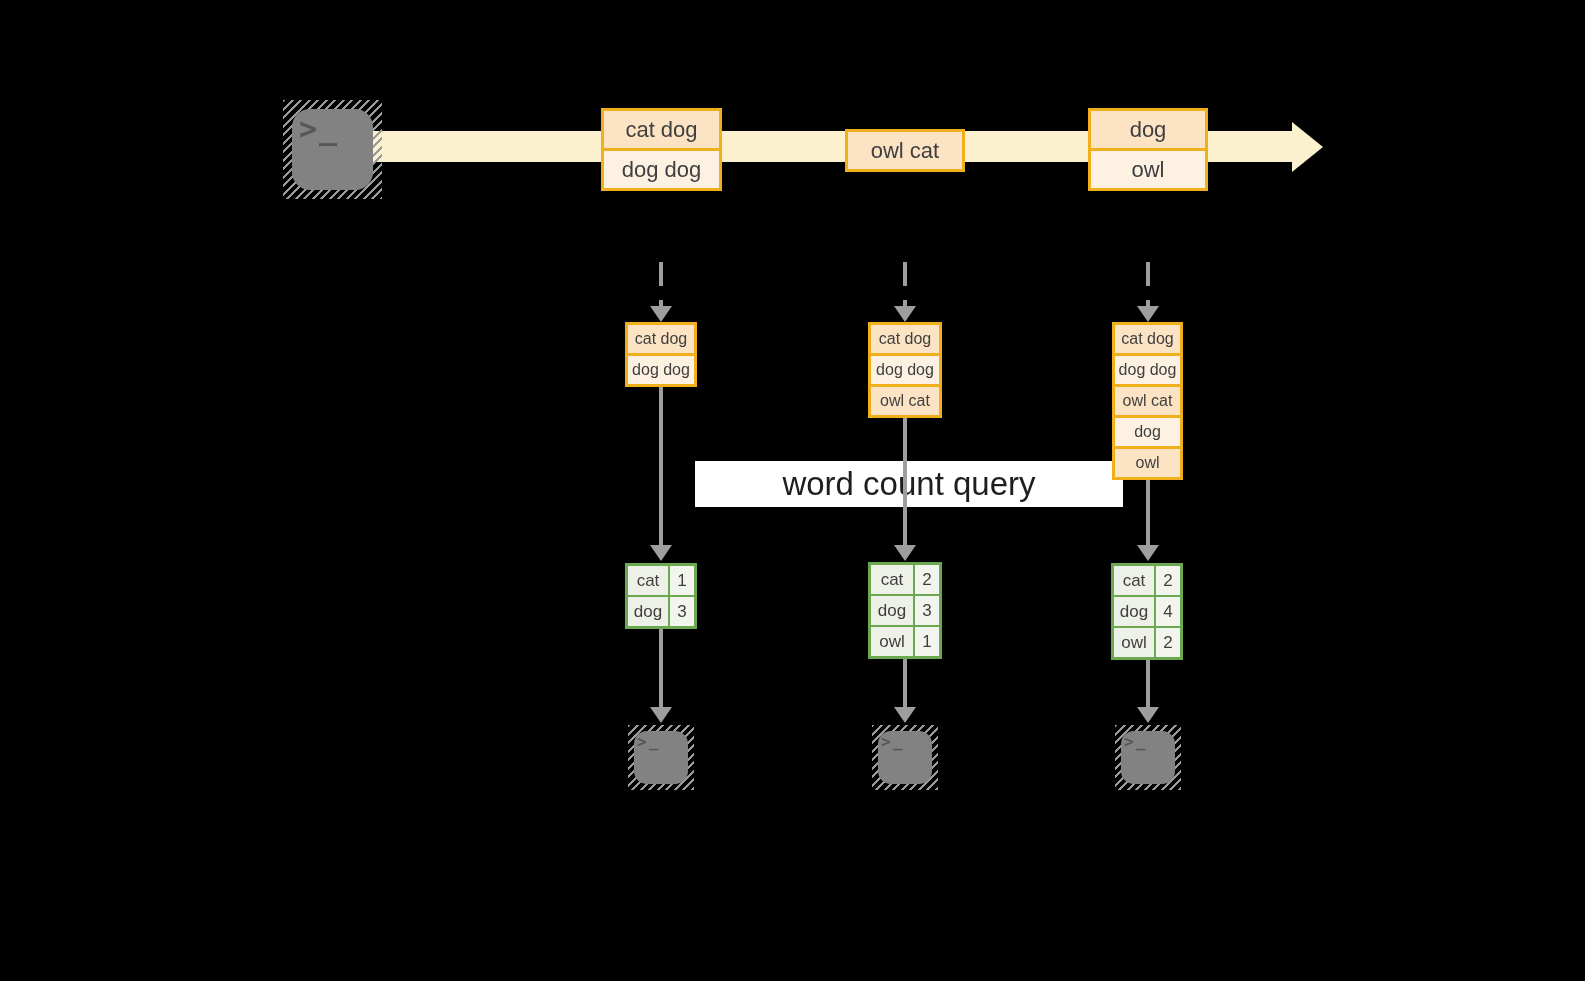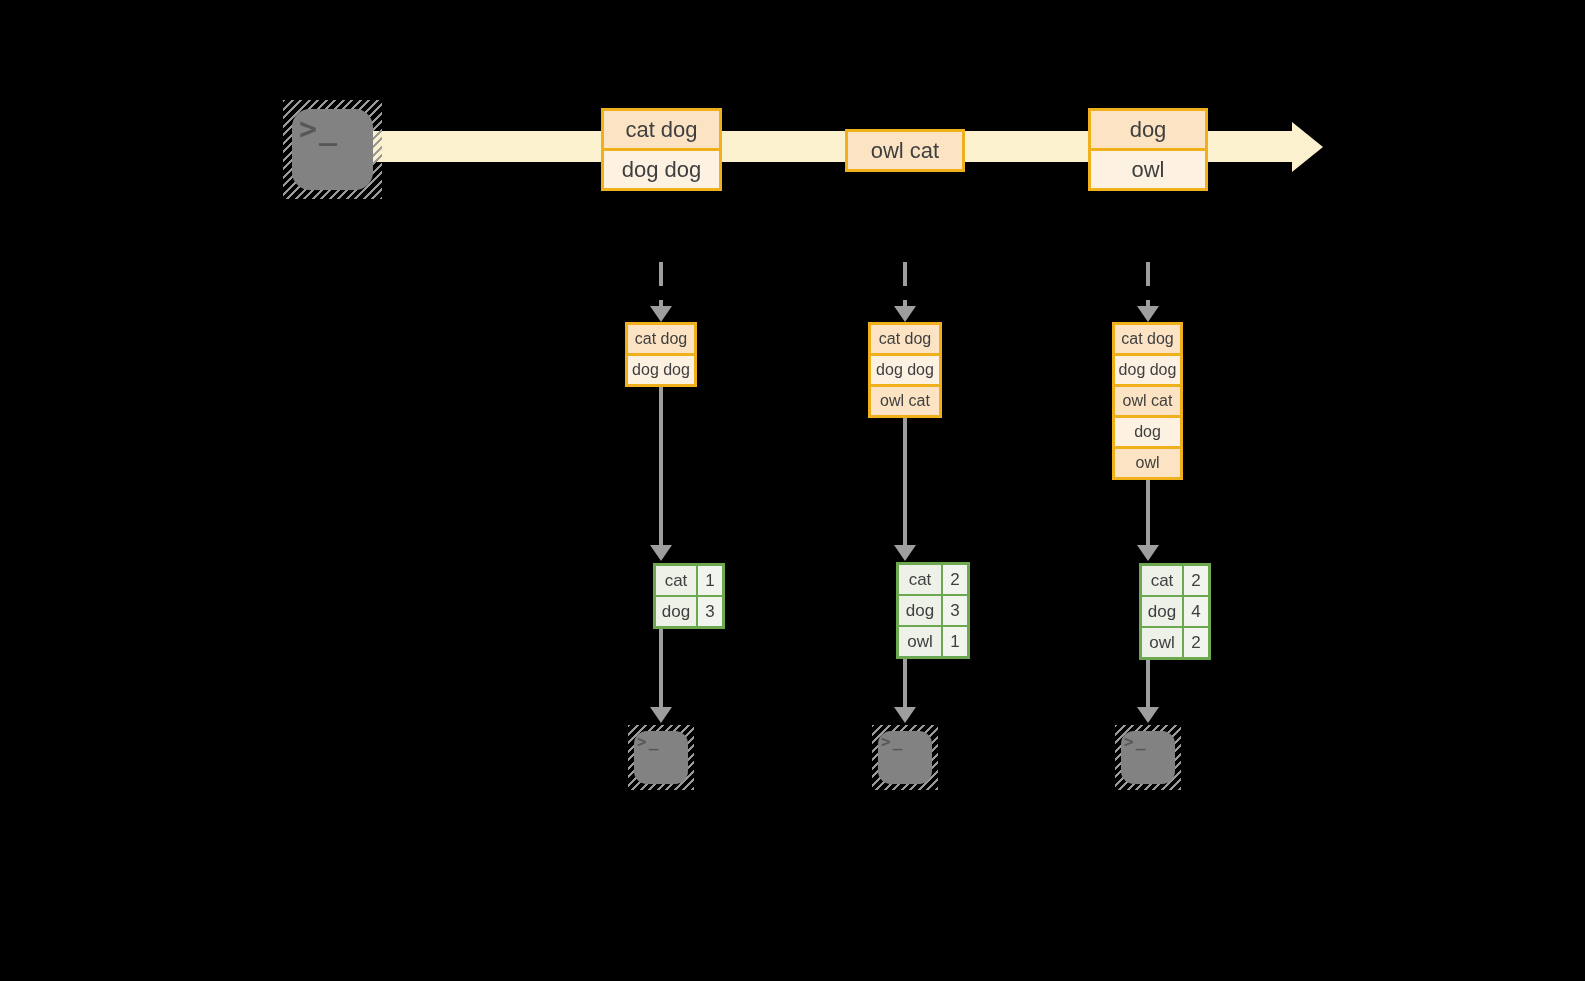--- a/index.html
+++ b/index.html
@@ -39,21 +39,21 @@
   .vline{position:absolute;width:4px;background:var(--arrow-gray);z-index:6;}
   .vline.dashed{background:repeating-linear-gradient(to bottom,var(--arrow-gray) 0 24px,transparent 24px 38px);}
   .ahead{position:absolute;width:0;height:0;z-index:6;
     border-left:11px solid transparent;border-right:11px solid transparent;
     border-top:16px solid var(--arrow-gray);}
   
   .query-box{position:absolute;z-index:5;background:var(--query-box-bg);
     display:flex;align-items:center;justify-content:center;
     font-size:33px;color:var(--query-text);}
   
-  .gtable{position:absolute;border:3px solid var(--table-border);z-index:4;margin-left:28px;}
+  .gtable{position:absolute;border:3px solid var(--table-border);z-index:4;}
   .grow{display:flex;height:29px;}
   .grow + .grow{border-top:2px solid var(--table-border);}
   .gword{flex:1;display:flex;align-items:center;justify-content:center;
     background:var(--table-cell);font-size:17px;color:var(--text-dark);}
   .gnum{width:24px;border-left:2px solid var(--table-border);
     display:flex;align-items:center;justify-content:center;
     background:var(--table-cell-num);font-size:17px;color:var(--text-dark);}
 </style>
 </head>
 <body>
@@ -100,20 +100,23 @@
     <div class="cell">owl cat</div>
   </div>
   <div class="obox sbox" style="left:1112px;top:322px;width:65px;">
     <div class="cell">cat dog</div>
     <div class="cell">dog dog</div>
     <div class="cell">owl cat</div>
     <div class="cell">dog</div>
     <div class="cell">owl</div>
   </div>
 
+  <div class="query-box" style="left:695px;top:461px;width:428px;height:46px;">
+    <span>word count query</span>
+  </div>
 
   <div class="vline" style="left:659px;top:387px;height:158px;"></div>
   <div class="ahead" style="left:650px;top:545px;"></div>
   <div class="vline" style="left:903px;top:418px;height:127px;"></div>
   <div class="ahead" style="left:894px;top:545px;"></div>
   <div class="vline" style="left:1146px;top:480px;height:65px;"></div>
   <div class="ahead" style="left:1137px;top:545px;"></div>
 
   <div class="gtable" style="left:625px;top:563px;width:66px;">
     <div class="grow">

